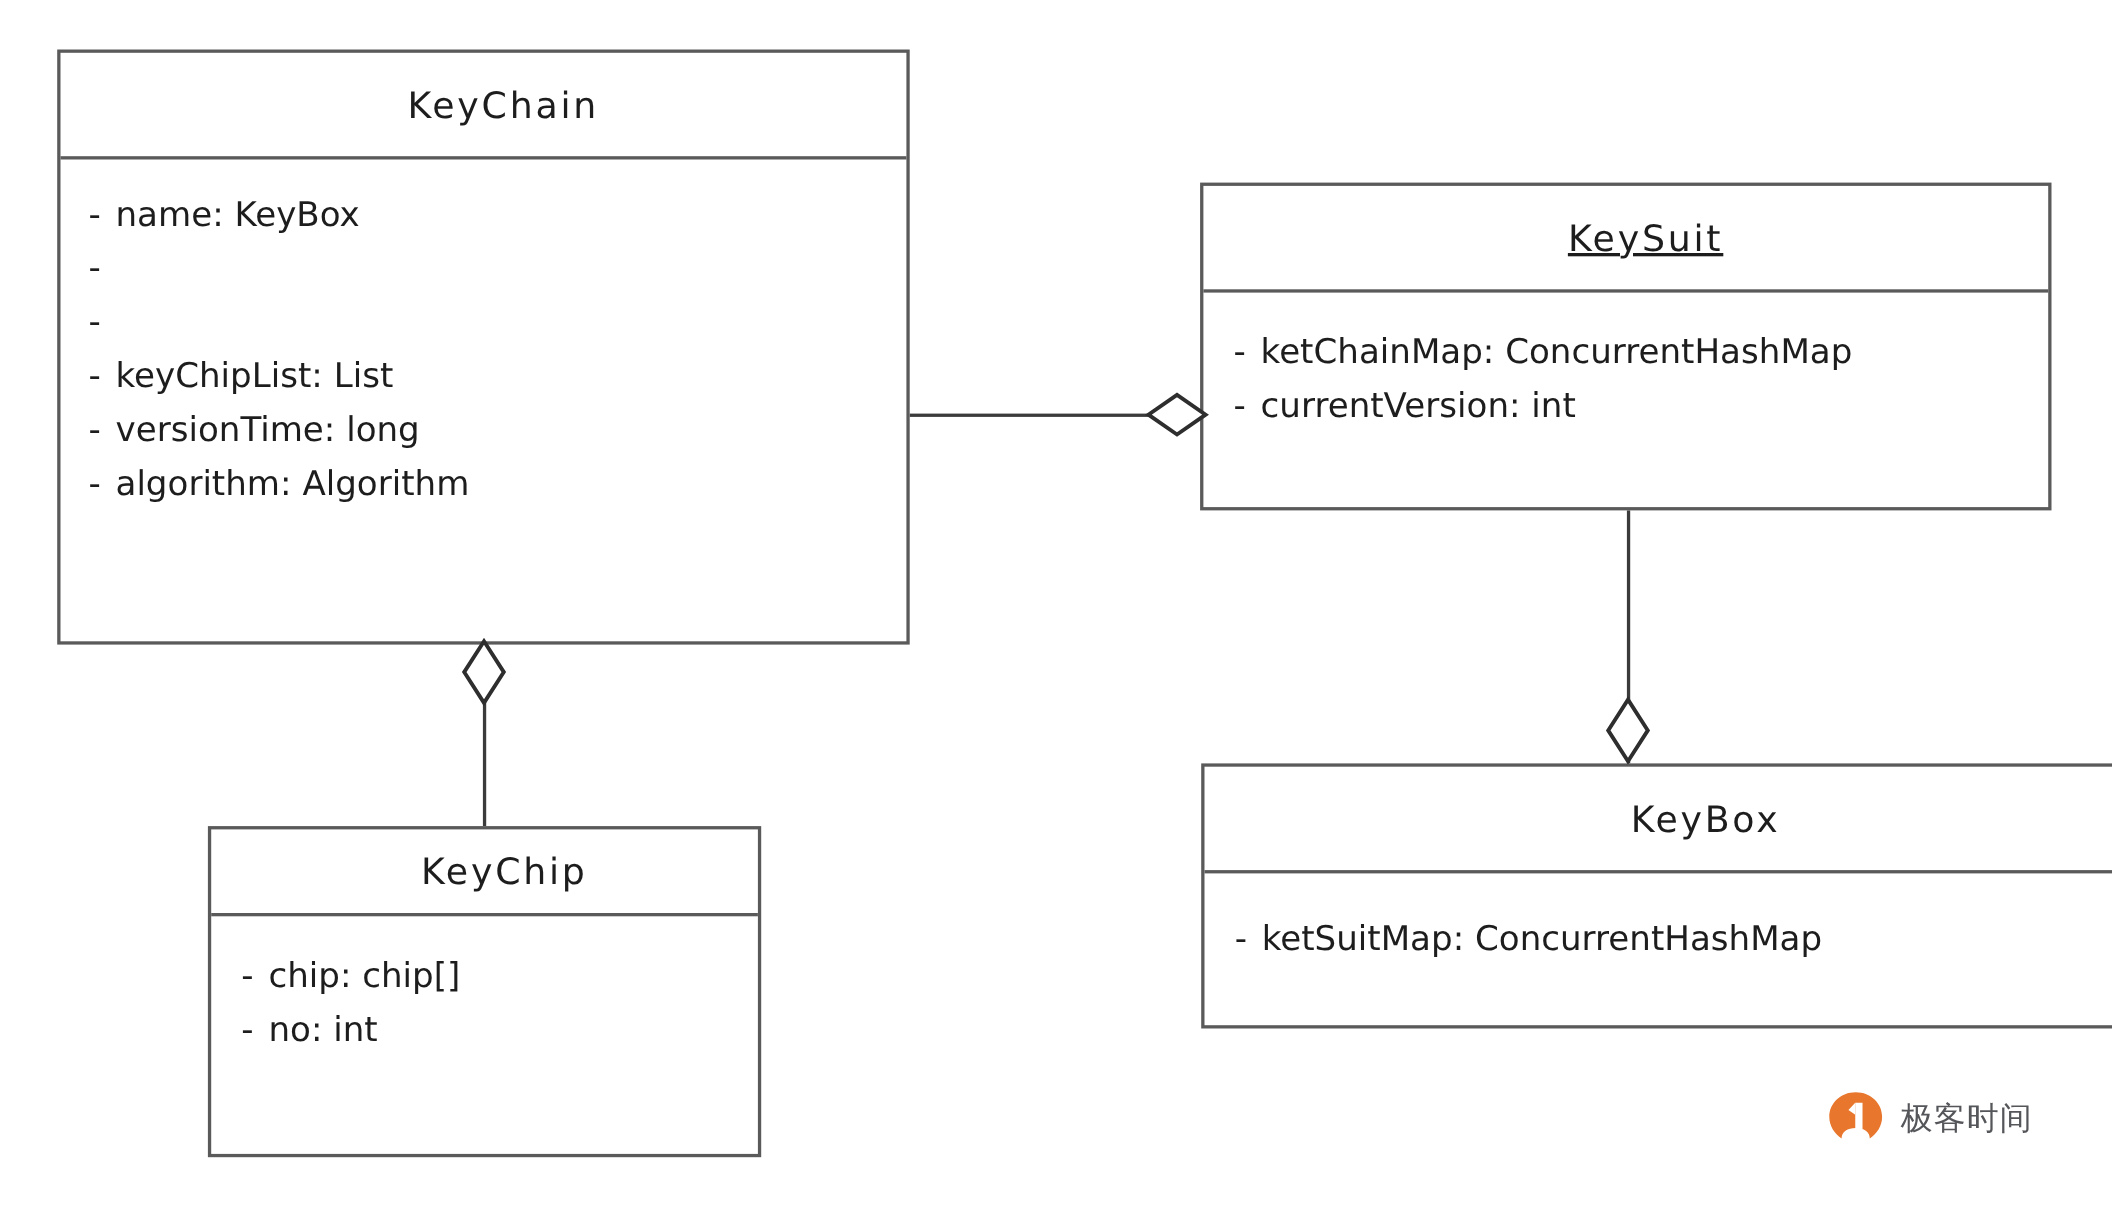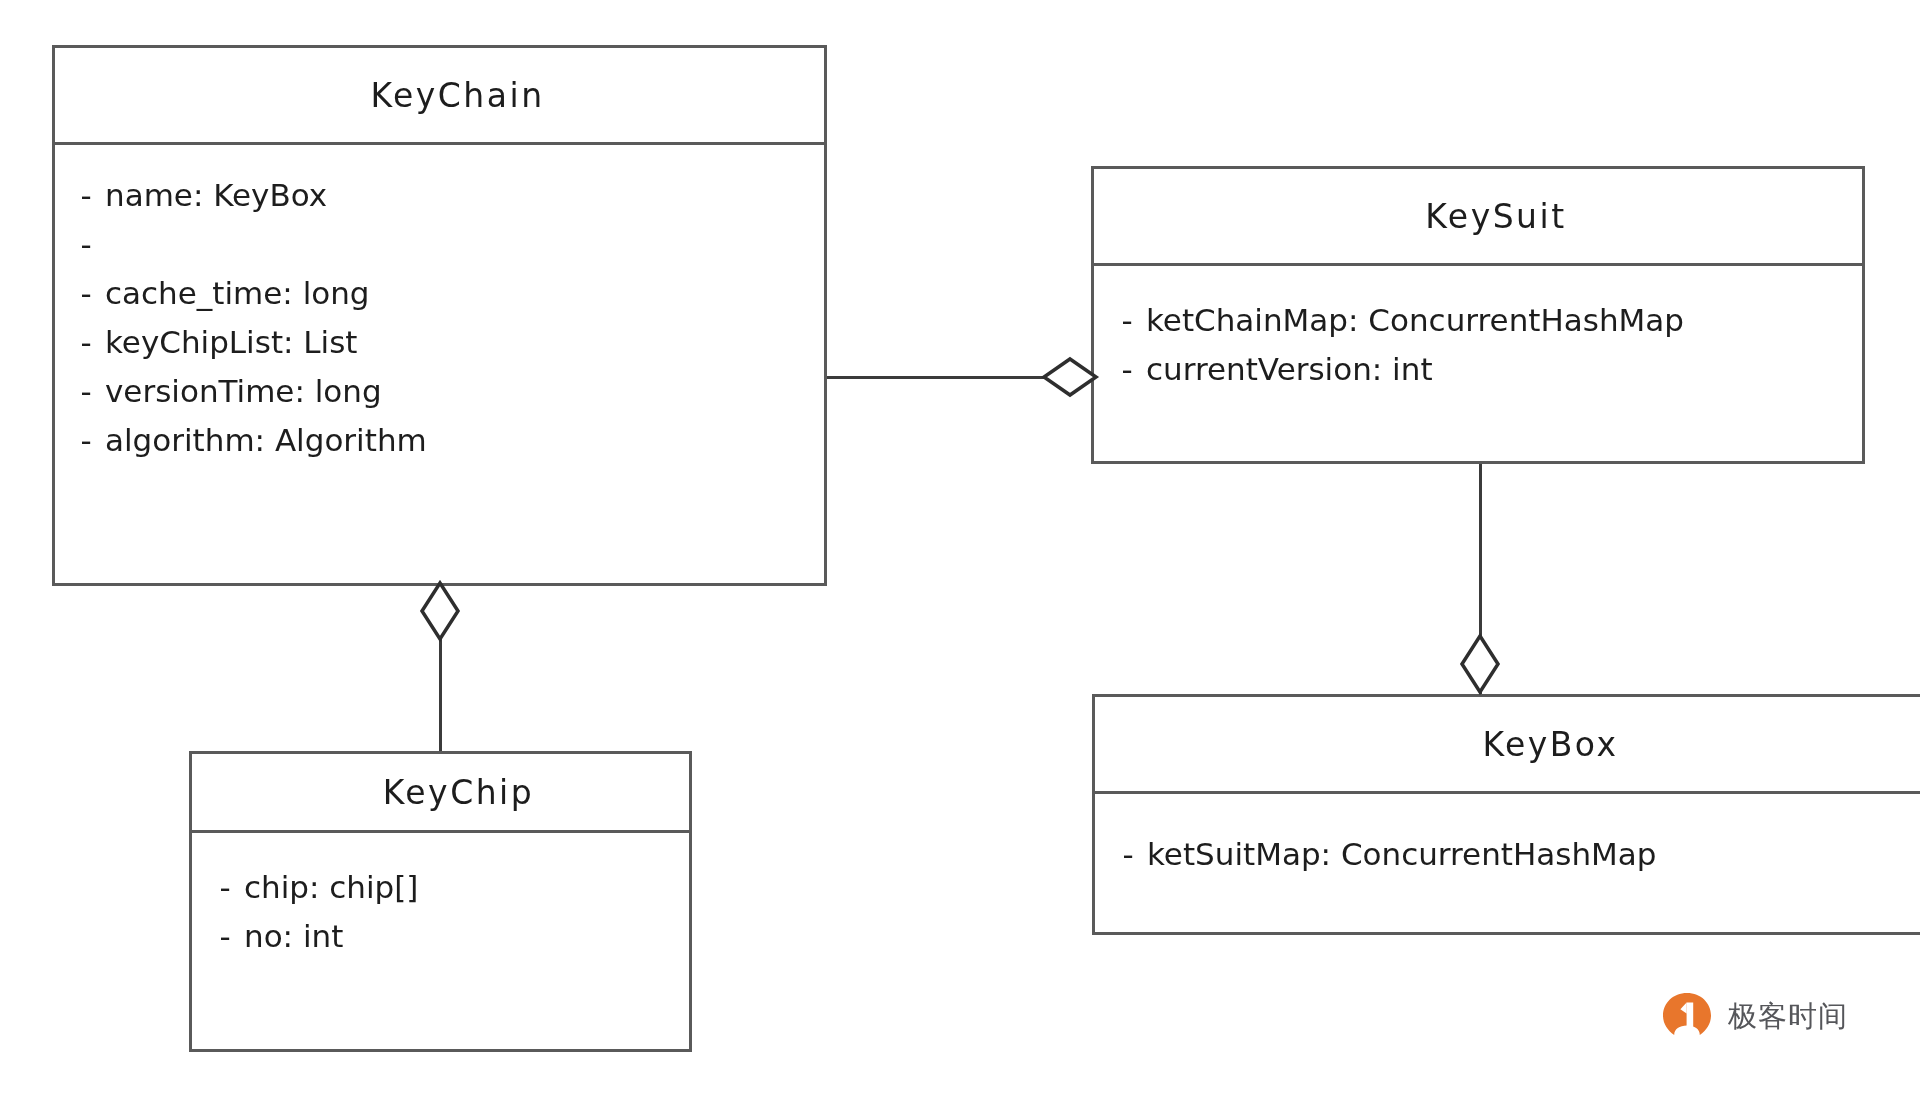--- a/index.html
+++ b/index.html
@@ -55,21 +55,21 @@
     color: #1d1d1d;
   }
   .attr-text {
     flex: 0 1 auto;
   }
 
   
   #box-keychain  { left: 52px;   top: 45px;  width: 775px;  height: 541px; }
   #box-keychain  > .uml-header { height: 97px; }
   #box-keysuit   { left: 1091px; top: 166px; width: 774px;  height: 298px; }
-  #box-keysuit   > .uml-header { height: 97px; }
+  #box-keysuit   > .uml-header { height: 97px; text-decoration: underline; }
   #box-keychip   { left: 189px;  top: 751px; width: 503px;  height: 301px; }
   #box-keychip   > .uml-header { height: 79px; }
   #box-keybox    { left: 1092px; top: 694px; width: 881px;  height: 241px; }
   #box-keybox    > .uml-header { height: 97px; }
 
   #box-keychain .uml-body { padding-left: 12px; }
   #box-keysuit  .uml-body { padding-left: 14px; padding-top: 30px; }
   #box-keychip  .uml-body { padding-left: 14px; padding-top: 30px; }
   #box-keybox   .uml-body { padding-left: 14px; padding-top: 36px; }
 
@@ -138,21 +138,20 @@
     <div class="uml-body">
       <div class="attr-row">
         <span class="attr-vis">-</span>
         <span class="attr-text">name: KeyBox</span>
       </div>
       <div class="attr-row">
         <span class="attr-vis">-</span>
       </div>
       <div class="attr-row">
         <span class="attr-vis">-</span>
-        <span class="attr-text">cache_time: long</span>
       </div>
       <div class="attr-row">
         <span class="attr-vis">-</span>
         <span class="attr-text">keyChipList: List</span>
       </div>
       <div class="attr-row">
         <span class="attr-vis">-</span>
         <span class="attr-text">versionTime: long</span>
       </div>
       <div class="attr-row">

